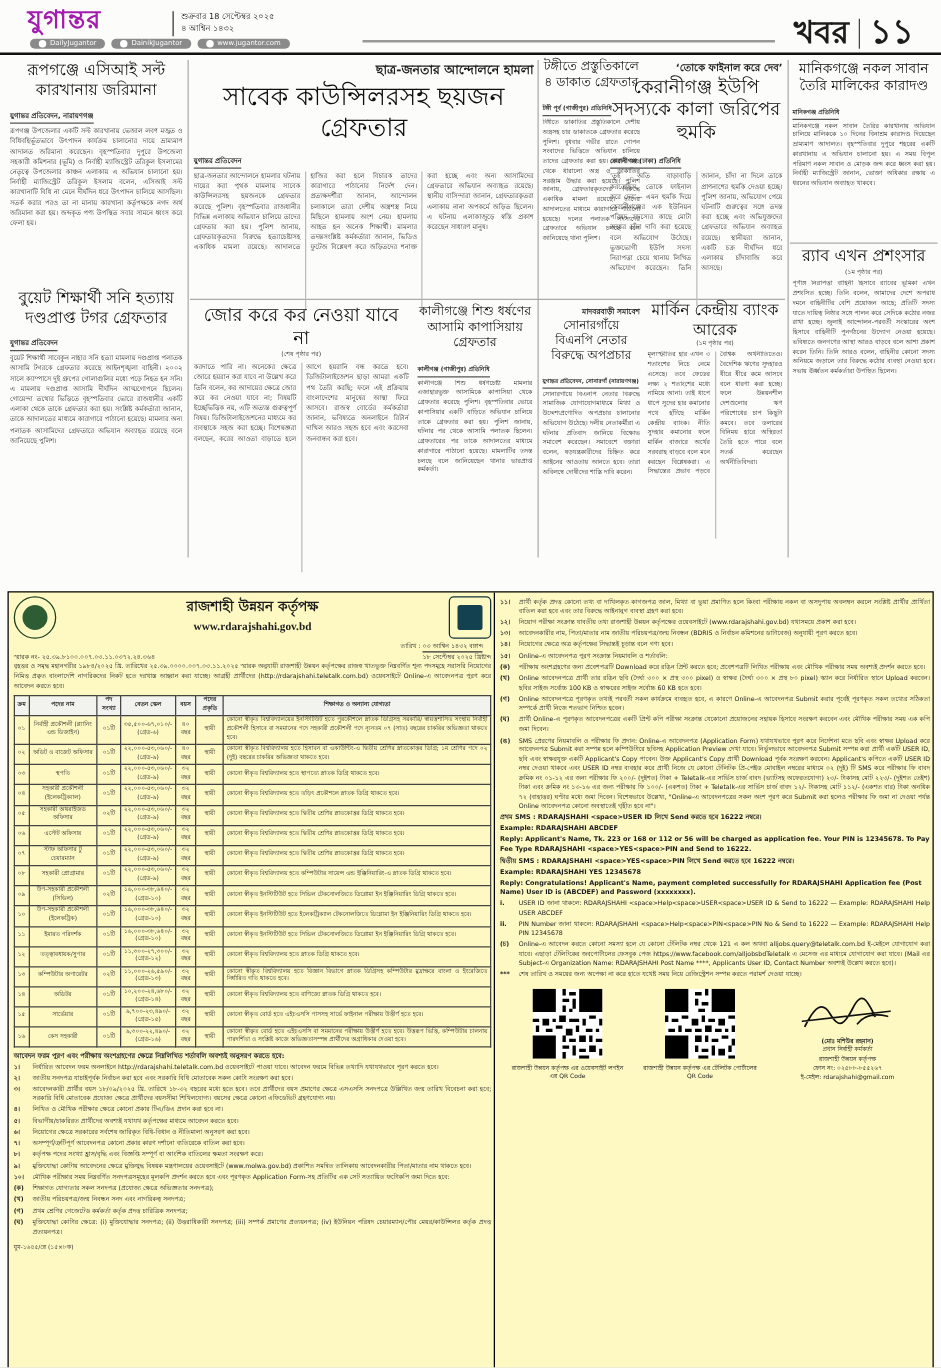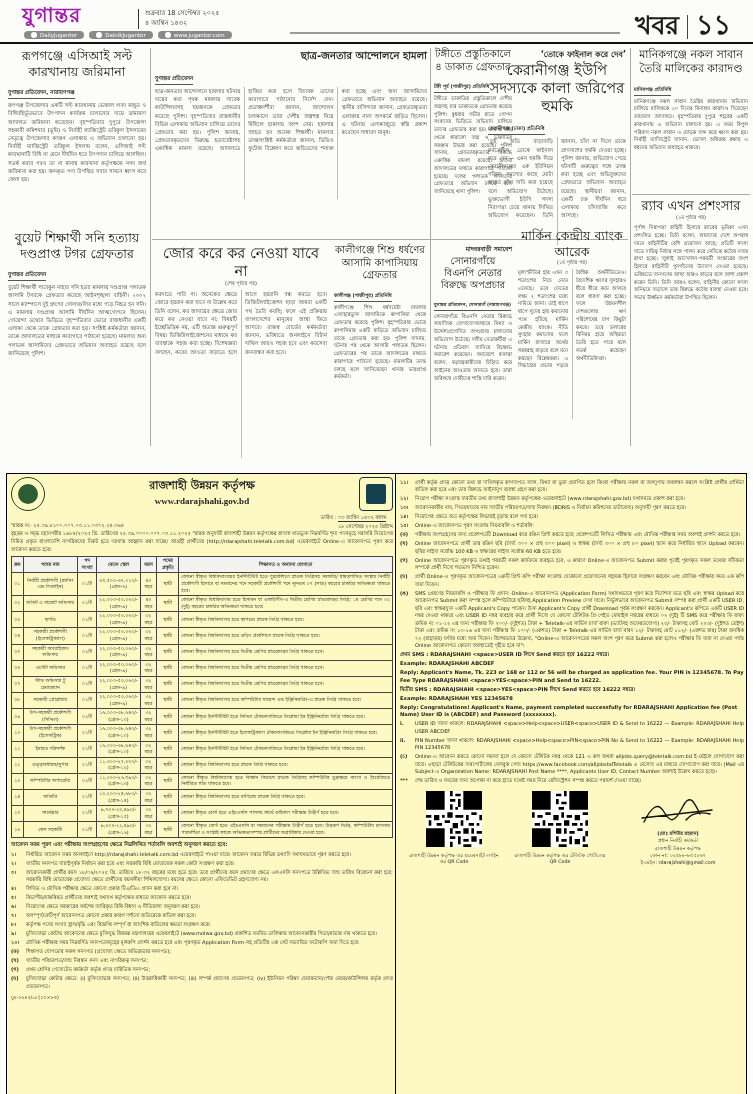--- a/index.html
+++ b/index.html
@@ -115,20 +115,21 @@
     <div class="body-sm" style="height:128px;">রূপগঞ্জ উপজেলার একটি সল্ট কারখানায় ভেজাল লবণ মজুত ও বিধিবহির্ভূতভাবে উৎপাদন কার্যক্রম চালানোর দায়ে ভ্রাম্যমাণ আদালত জরিমানা করেছেন। বৃহস্পতিবার দুপুরে উপজেলা সহকারী কমিশনার (ভূমি) ও নির্বাহী ম্যাজিস্ট্রেট তরিকুল ইসলামের নেতৃত্বে উপজেলার কাঞ্চন এলাকায় এ অভিযান চালানো হয়। নির্বাহী ম্যাজিস্ট্রেট তরিকুল ইসলাম বলেন, এসিআই সল্ট কারখানাটি বিধি না মেনে দীর্ঘদিন ধরে উৎপাদন চালিয়ে আসছিল। সতর্ক করার পরও তা না মানায় কারখানা কর্তৃপক্ষকে নগদ অর্থ জরিমানা করা হয়। জব্দকৃত পণ্য উপস্থিত সবার সামনে ধ্বংস করে ফেলা হয়।</div>
   </article>
   <article class="abs" style="left:8px;top:230px;width:138px;">
     <div class="hl" style="font-size:12.5px;">বুয়েট শিক্ষার্থী সনি হত্যায় দণ্ডপ্রাপ্ত টগর গ্রেফতার</div>
     <div class="byline">যুগান্তর প্রতিবেদন</div>
     <div class="body-sm" style="height:148px;">বুয়েট শিক্ষার্থী সাবেকুন নাহার সনি হত্যা মামলায় দণ্ডপ্রাপ্ত পলাতক আসামি টগরকে গ্রেফতার করেছে আইনশৃঙ্খলা বাহিনী। ২০০২ সালে ক্যাম্পাসে দুই গ্রুপের গোলাগুলির মধ্যে পড়ে নিহত হন সনি। এ মামলায় দণ্ডপ্রাপ্ত আসামি দীর্ঘদিন আত্মগোপনে ছিলেন। গোয়েন্দা তথ্যের ভিত্তিতে বৃহস্পতিবার ভোরে রাজধানীর একটি এলাকা থেকে তাকে গ্রেফতার করা হয়। সংশ্লিষ্ট কর্মকর্তারা জানান, তাকে আদালতের মাধ্যমে কারাগারে পাঠানো হয়েছে। মামলার অন্য পলাতক আসামিদের গ্রেফতারে অভিযান অব্যাহত রয়েছে বলে জানিয়েছে পুলিশ।</div>
   </article>
 
   <article class="abs" style="left:155px;top:48px;width:272px;">
     <div class="kicker" style="font-size:10px;">ছাত্র-জনতার আন্দোলনে হামলা</div>
+    <div class="hl" style="font-size:20px;">সাবেক কাউন্সিলরসহ ছয়জন গ্রেফতার</div>
     <div style="text-align:left;"><span class="byline">যুগান্তর প্রতিবেদন</span></div>
     <div class="body-sm cols3" style="height:112px;">ছাত্র-জনতার আন্দোলনে হামলার ঘটনায় দায়ের করা পৃথক মামলায় সাবেক কাউন্সিলরসহ ছয়জনকে গ্রেফতার করেছে পুলিশ। বৃহস্পতিবার রাজধানীর বিভিন্ন এলাকায় অভিযান চালিয়ে তাদের গ্রেফতার করা হয়। পুলিশ জানায়, গ্রেফতারকৃতদের বিরুদ্ধে হত্যাচেষ্টাসহ একাধিক মামলা রয়েছে। আদালতে হাজির করা হলে বিচারক তাদের কারাগারে পাঠানোর নির্দেশ দেন। প্রত্যক্ষদর্শীরা জানান, আন্দোলন চলাকালে তারা দেশীয় অস্ত্রশস্ত্র নিয়ে মিছিলে হামলায় অংশ নেয়। হামলায় আহত হন অনেক শিক্ষার্থী। মামলার তদন্তসংশ্লিষ্ট কর্মকর্তারা জানান, ভিডিও ফুটেজ বিশ্লেষণ করে জড়িতদের শনাক্ত করা হচ্ছে এবং অন্য আসামিদের গ্রেফতারে অভিযান অব্যাহত রয়েছে। স্থানীয় বাসিন্দারা জানান, গ্রেফতারকৃতরা এলাকায় নানা অপকর্মে জড়িত ছিলেন। এ ঘটনায় এলাকাজুড়ে স্বস্তি প্রকাশ করেছেন সাধারণ মানুষ।</div>
   </article>
 
   <article class="abs" style="left:434px;top:48px;width:78px;">
     <div class="hl" style="font-size:10px;">টঙ্গীতে প্রস্তুতিকালে ৪ ডাকাত গ্রেফতার</div>
     <div class="byline" style="font-size:4.8px;">টঙ্গী পূর্ব (গাজীপুর) প্রতিনিধি</div>
     <div class="body-sm" style="font-size:5px;height:140px;">টঙ্গীতে ডাকাতির প্রস্তুতিকালে দেশীয় অস্ত্রসহ চার ডাকাতকে গ্রেফতার করেছে পুলিশ। বুধবার গভীর রাতে গোপন সংবাদের ভিত্তিতে অভিযান চালিয়ে তাদের গ্রেফতার করা হয়। তাদের কাছ থেকে ধারালো অস্ত্র ও ডাকাতির সরঞ্জাম উদ্ধার করা হয়েছে। পুলিশ জানায়, গ্রেফতারকৃতদের বিরুদ্ধে একাধিক মামলা রয়েছে। তাদের আদালতের মাধ্যমে কারাগারে পাঠানো হয়েছে। দলের পলাতক সদস্যদের গ্রেফতারে অভিযান চলছে বলে জানিয়েছে থানা পুলিশ।</div>
   </article>
 
@@ -157,21 +158,21 @@
     <div class="body-sm" style="font-size:5px;height:140px;">কালীগঞ্জে শিশু ধর্ষণচেষ্টা মামলার এজাহারভুক্ত আসামিকে কাপাসিয়া থেকে গ্রেফতার করেছে পুলিশ। বৃহস্পতিবার ভোরে কাপাসিয়ার একটি বাড়িতে অভিযান চালিয়ে তাকে গ্রেফতার করা হয়। পুলিশ জানায়, ঘটনার পর থেকে আসামি পলাতক ছিলেন। গ্রেফতারের পর তাকে আদালতের মাধ্যমে কারাগারে পাঠানো হয়েছে। মামলাটির তদন্ত চলছে বলে জানিয়েছেন থানার ভারপ্রাপ্ত কর্মকর্তা।</div>
   </article>
 
   <article class="abs" style="left:434px;top:244px;width:78px;">
     <div class="kicker" style="font-size:6px;">মাদবরবাড়ী সমাবেশ</div>
     <div class="hl" style="font-size:9.5px;">সোনারগাঁয়ে বিএনপি নেতার বিরুদ্ধে অপপ্রচার</div>
     <div class="byline" style="font-size:4.5px;">যুগান্তর প্রতিবেদন, সোনারগাঁ (নারায়ণগঞ্জ)</div>
     <div class="body-sm" style="font-size:5px;height:118px;">সোনারগাঁয়ে বিএনপি নেতার বিরুদ্ধে সামাজিক যোগাযোগমাধ্যমে মিথ্যা ও উদ্দেশ্যপ্রণোদিত অপপ্রচার চালানোর অভিযোগ উঠেছে। দলীয় নেতাকর্মীরা এ ঘটনার প্রতিবাদ জানিয়ে বিক্ষোভ সমাবেশ করেছেন। সমাবেশে বক্তারা বলেন, ষড়যন্ত্রকারীদের চিহ্নিত করে আইনের আওতায় আনতে হবে। তারা অবিলম্বে দোষীদের শাস্তি দাবি করেন।</div>
   </article>
 
-  <article class="abs" style="left:518px;top:228px;width:108px;">
+  <article class="abs" style="left:518px;top:240px;width:108px;">
     <div class="hl" style="font-size:12.5px;">মার্কিন কেন্দ্রীয় ব্যাংক আরেক</div>
     <div class="cont">(১ম পৃষ্ঠার পর)</div>
     <div class="body-sm cols2" style="font-size:5px;height:150px;margin-top:2px;">মূল্যস্ফীতির হার এখন ৩ শতাংশের নিচে নেমে এসেছে। তবে ফেডের লক্ষ্য ২ শতাংশের মধ্যে নামিয়ে আনা। তাই ধাপে ধাপে সুদের হার কমানোর পথে হাঁটছে মার্কিন কেন্দ্রীয় ব্যাংক। নীতি সুদহার কমানোর ফলে মার্কিন বাজারে অর্থের সরবরাহ বাড়বে বলে মনে করছেন বিশ্লেষকরা। এ সিদ্ধান্তের প্রভাব পড়বে বৈশ্বিক অর্থনীতিতেও। বৈদেশিক ঋণের সুদহারও ধীরে ধীরে কমে আসবে বলে ধারণা করা হচ্ছে। ফলে উন্নয়নশীল দেশগুলোর ঋণ পরিশোধের চাপ কিছুটা কমবে। তবে ডলারের বিনিময় হারে অস্থিরতা তৈরি হতে পারে বলে সতর্ক করেছেন অর্থনীতিবিদরা।</div>
   </article>
 
   <article class="abs" style="left:634px;top:198px;width:114px;">
     <div class="hl" style="font-size:13px;">র‍্যাব এখন প্রশংসার</div>
     <div class="cont">(১ম পৃষ্ঠার পর)</div>
     <div class="body-sm" style="font-size:5px;height:200px;margin-top:2px;">পূর্ণাঙ্গ নিরাপত্তা বাহিনী হিসাবে র‍্যাবের ভূমিকা এখন প্রশংসিত হচ্ছে। তিনি বলেন, আমাদের দেশে অপরাধ দমনে বাহিনীটির বেশি প্রয়োজন আছে; প্রতিটি সদস্য যাতে দায়িত্ব নিষ্ঠার সঙ্গে পালন করে সেদিকে কঠোর নজর রাখা হচ্ছে। জুলাই আন্দোলন-পরবর্তী সংস্কারের অংশ হিসাবে বাহিনীটি পুনর্গঠনের উদ্যোগ নেওয়া হয়েছে। ভবিষ্যতে জনগণের আস্থা আরও বাড়বে বলে আশা প্রকাশ করেন তিনি। তিনি আরও বলেন, বাহিনীর কোনো সদস্য অনিয়মে জড়ালে তার বিরুদ্ধে কঠোর ব্যবস্থা নেওয়া হবে। সভায় ঊর্ধ্বতন কর্মকর্তারা উপস্থিত ছিলেন।</div>
   </article>

